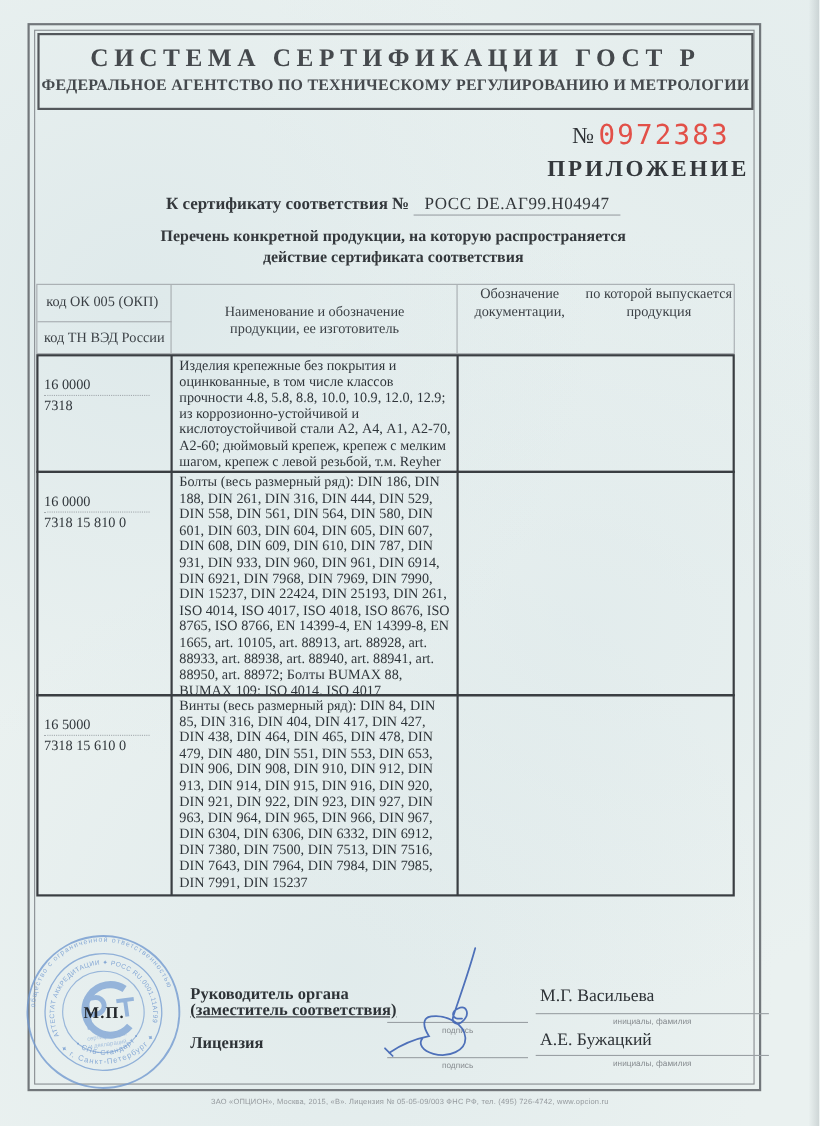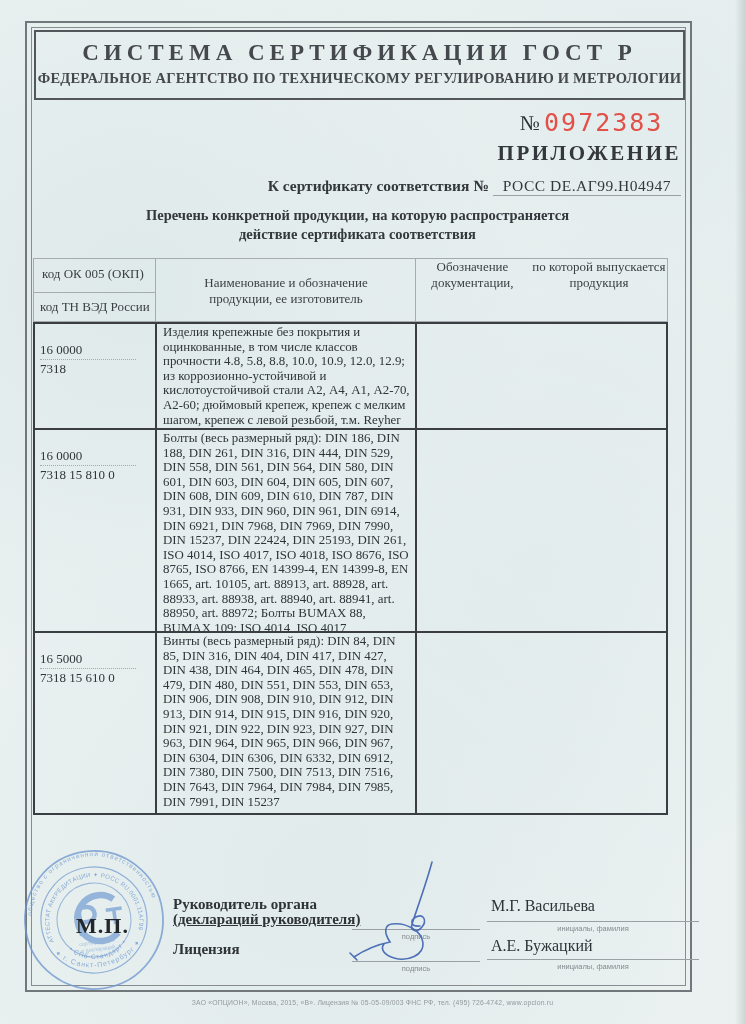--- a/index.html
+++ b/index.html
@@ -21,21 +21,21 @@
 
   .header-box{left:34px;top:30px;width:647px;height:66px;border:2px solid #53575b;text-align:center;}
   .sys-title{margin-top:8px;font-size:23px;font-weight:bold;letter-spacing:5px;color:#45494d;white-space:nowrap;}
   .agency{margin-top:4px;font-size:14.5px;font-weight:bold;letter-spacing:.2px;color:#45494d;white-space:nowrap;}
 
   .blank-no{left:520px;top:108px;white-space:nowrap;}
   .blank-no .prefix{font-size:21px;color:#2e3236;}
   .blank-no .digits{font-family:"DejaVu Sans Mono",monospace;font-size:25px;color:#e25048;letter-spacing:2px;vertical-align:-1px;}
 
   .doc-title{left:34px;top:141px;width:647px;text-align:right;font-size:21px;font-weight:bold;letter-spacing:2.5px;color:#34383c;}
-  .cert-line{left:34px;top:177px;width:647px;text-align:right;font-size:15.5px;color:#34383c;}
+  .cert-line{left:34px;top:177px;width:647px;text-align:center;font-size:15.5px;color:#34383c;}
   .cert-line .lbl{font-weight:bold;}
   .cert-line .no{font-weight:normal;letter-spacing:.5px;border-bottom:1px solid #9aa0a4;padding:0 10px 1px 10px;}
   .subtitle{left:34px;width:647px;text-align:center;font-size:14.5px;font-weight:bold;color:#34383c;}
   .st1{top:207px;} .st2{top:226px;}
 
   
   .tbl{left:33px;top:258px;width:635px;height:557px;}
   .thead{position:absolute;left:0;top:0;width:635px;height:64px;border:1px solid #a6abaf;box-sizing:border-box;}
   .th-v{position:absolute;top:0;bottom:0;width:1px;background:#a6abaf;}
   .th-split{position:absolute;left:0;top:33px;width:122px;height:1px;background:#a6abaf;}
@@ -66,21 +66,21 @@
   .sigcap1{left:352px;top:932px;width:128px;}
   .sigcap2{left:352px;top:964px;width:128px;}
   .name1{left:491px;top:897px;font-size:16px;color:#2e3337;white-space:nowrap;}
   .name2{left:491px;top:937px;font-size:16px;color:#2e3337;white-space:nowrap;}
   .nameline1{left:487px;top:921px;width:212px;}
   .nameline2{left:487px;top:959px;width:212px;}
   .namecap1{left:487px;top:924px;width:212px;}
   .namecap2{left:487px;top:962px;width:212px;}
 
   .stamp-svg{left:14px;top:840px;width:160px;height:160px;transform:rotate(-8deg);opacity:.9;}
-  .mp{left:76px;top:913px;font-size:22px;font-weight:bold;color:#23272b;letter-spacing:1px;}
+  .mp{left:76px;top:913px;font-size:15px;font-weight:bold;color:#23272b;letter-spacing:1px;}
   .sig-ink{left:340px;top:852px;width:170px;height:135px;}
 
   .footer{left:0;top:999px;width:745px;text-align:center;
     font-family:"Liberation Sans",sans-serif;font-size:6.8px;color:#94999d;letter-spacing:.2px;}
 </style>
 </head>
 <body>
 
 <div class="page">
   <div class="abs frame-outer"></div>
@@ -186,21 +186,21 @@
       <path d="M 66,66 L 66,94 M 66,66 L 74,66 A 7.5,7.5 0 0 1 74,81 L 66,81" stroke-width="4.5"></path>
       <path d="M 93,72 L 109,72 M 101,72 L 101,87" stroke-width="3.6"></path>
     </g>
     <text x="80" y="104" font-family="Liberation Sans, sans-serif" font-size="5.4" fill="#8fb0d8" text-anchor="middle" opacity=".8">сертификации</text>
     <text x="80" y="111" font-family="Liberation Sans, sans-serif" font-size="5.4" fill="#8fb0d8" text-anchor="middle" opacity=".8">и деклараций</text>
   </svg>
 
   <div class="abs mp">М.П.</div>
 
   <div class="abs role1">Руководитель органа</div>
-  <div class="abs role2">(деклараций руководителя)</div>
+  <div class="abs role2">(заместитель соответствия)</div>
   <div class="abs expert">Лицензия</div>
 
   <div class="abs sline sigline1"></div>
   <div class="abs cap sigcap1">подпись</div>
   <div class="abs sline sigline2"></div>
   <div class="abs cap sigcap2">подпись</div>
 
   <div class="abs name1">М.Г. Васильева</div>
   <div class="abs sline nameline1"></div>
   <div class="abs cap namecap1">инициалы, фамилия</div>

